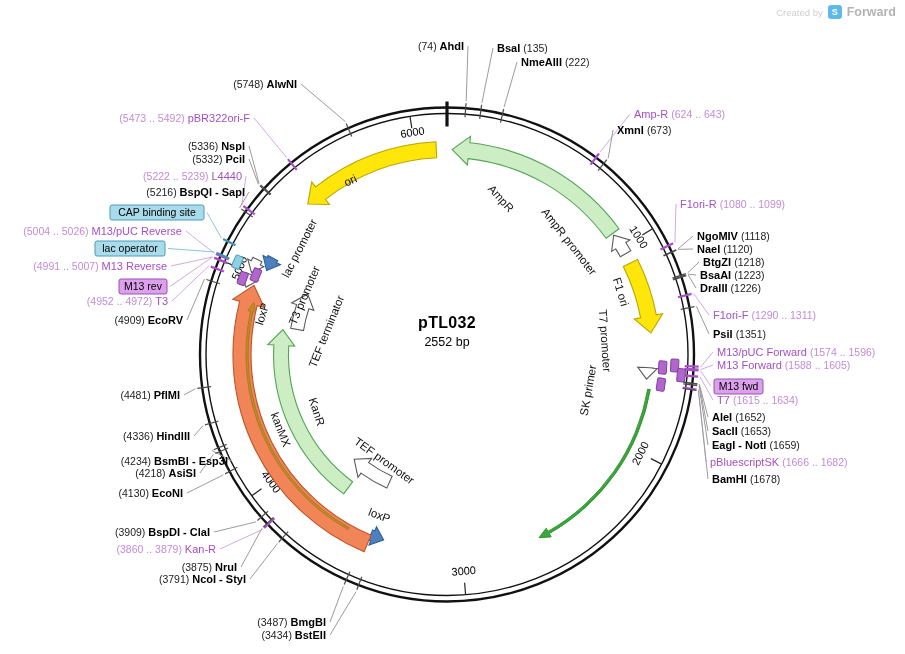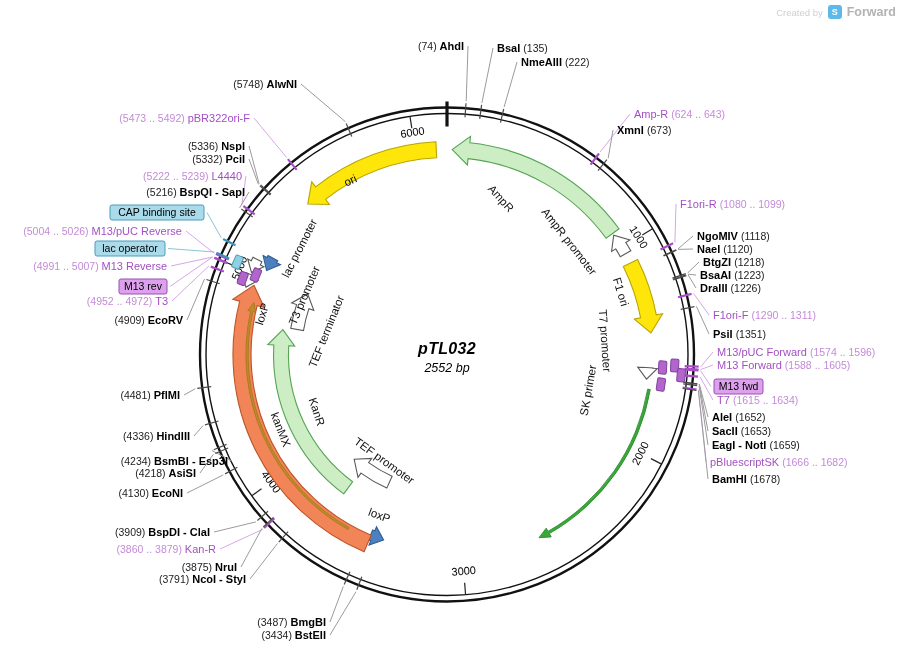--- a/index.html
+++ b/index.html
@@ -7,22 +7,22 @@
          font-family:"Liberation Sans", sans-serif;}
   svg{position:absolute;left:0;top:0;}
   svg text{font-family:"Liberation Sans", sans-serif;}
   .name-enzyme{font-weight:bold;fill:#000;font-size:11px;}
   .pos-enzyme{fill:#222;font-size:10.5px;}
   .name-primer{fill:#A44FC4;font-size:11px;}
   .pos-primer{fill:#C48BD8;font-size:10.5px;}
   .feat-label{font-size:11.5px;fill:#111;}
   .scale-label{font-size:11px;fill:#000;}
   .box-label{font-size:10.5px;fill:#000;}
-  .center-title{position:absolute;left:447px;top:340px;transform:translateX(-50%);
-                text-align:center;z-index:5;font-style:italic;}
+  .center-title{position:absolute;left:447px;top:314px;transform:translateX(-50%);
+                text-align:center;z-index:5;}
   .center-title .name{font-size:16px;font-weight:bold;color:#000;letter-spacing:.3px;}
   .center-title .size{font-size:12.5px;color:#000;margin-top:3px;}
   .watermark{position:absolute;top:5px;right:9px;display:flex;align-items:center;gap:5px;z-index:5;margin-left:13px;}
   .wm-created{font-size:9.5px;color:#cfcfcf;}
   .wm-logo{width:14px;height:14px;border-radius:3px;background:#5FB9E8;color:#fff;
            font-size:9px;line-height:14px;text-align:center;font-weight:bold;}
   .wm-brand{font-size:12.5px;color:#b3b3b3;font-weight:bold;}
 </style>
 </head>
 <body>

